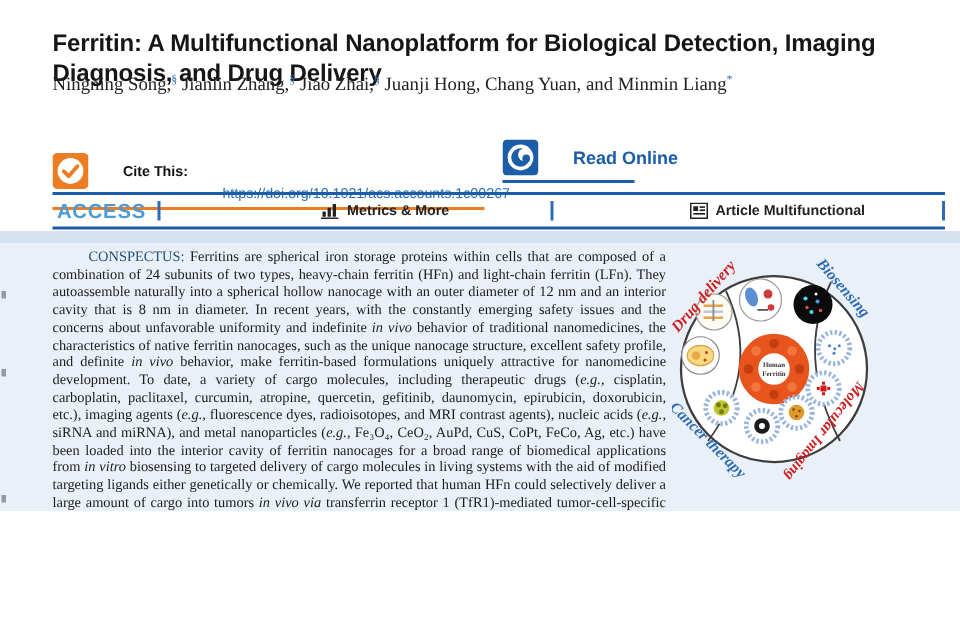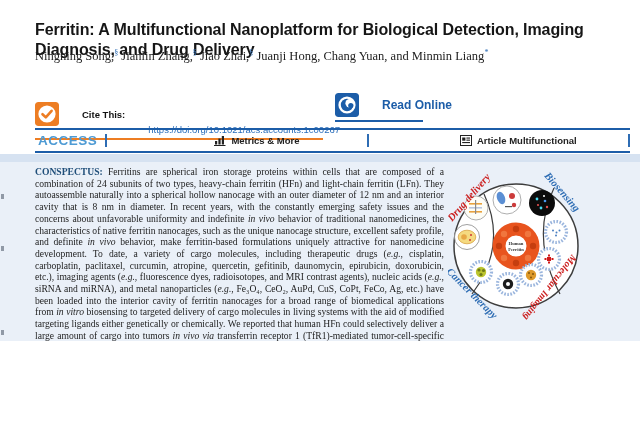--- a/index.html
+++ b/index.html
@@ -29,21 +29,21 @@
                padding:0 8px 0 3px;}
   .vsep{width:2px;height:13px;background:#2E6DB4;flex:0 0 auto;}
   .abar-sec{flex:1 1 0;display:flex;align-items:center;justify-content:center;gap:5px;
             font-size:9.5px;font-weight:bold;color:#222;padding-left:40px;}
 
   
   .lower{position:absolute;top:154px;left:0;right:0;bottom:0;background:#eaf0f8;}
   .band{height:8px;background:#d6e2f1;}
   .conspectus{margin:4px 10px 0 35px;font-family:"Liberation Serif",serif;
               font-size:9.6px;line-height:11.7px;text-align:justify;color:#1c1c1c;}
-  .conspectus .clabel{font-weight:bold;color:#1F4E79;}
+  .conspectus .clabel{font-weight:normal;color:#1F4E79;margin-left:24px;}
   .conspectus em{}
   .figwrap{float:right;width:182px;height:166px;margin-left:4px;}
   .figwrap svg{display:block;}
   .mark{position:absolute;width:3px;height:5px;background:#9099a6;left:1px;}
 </style>
 </head>
 <body>
 
 <div class="page">
 

